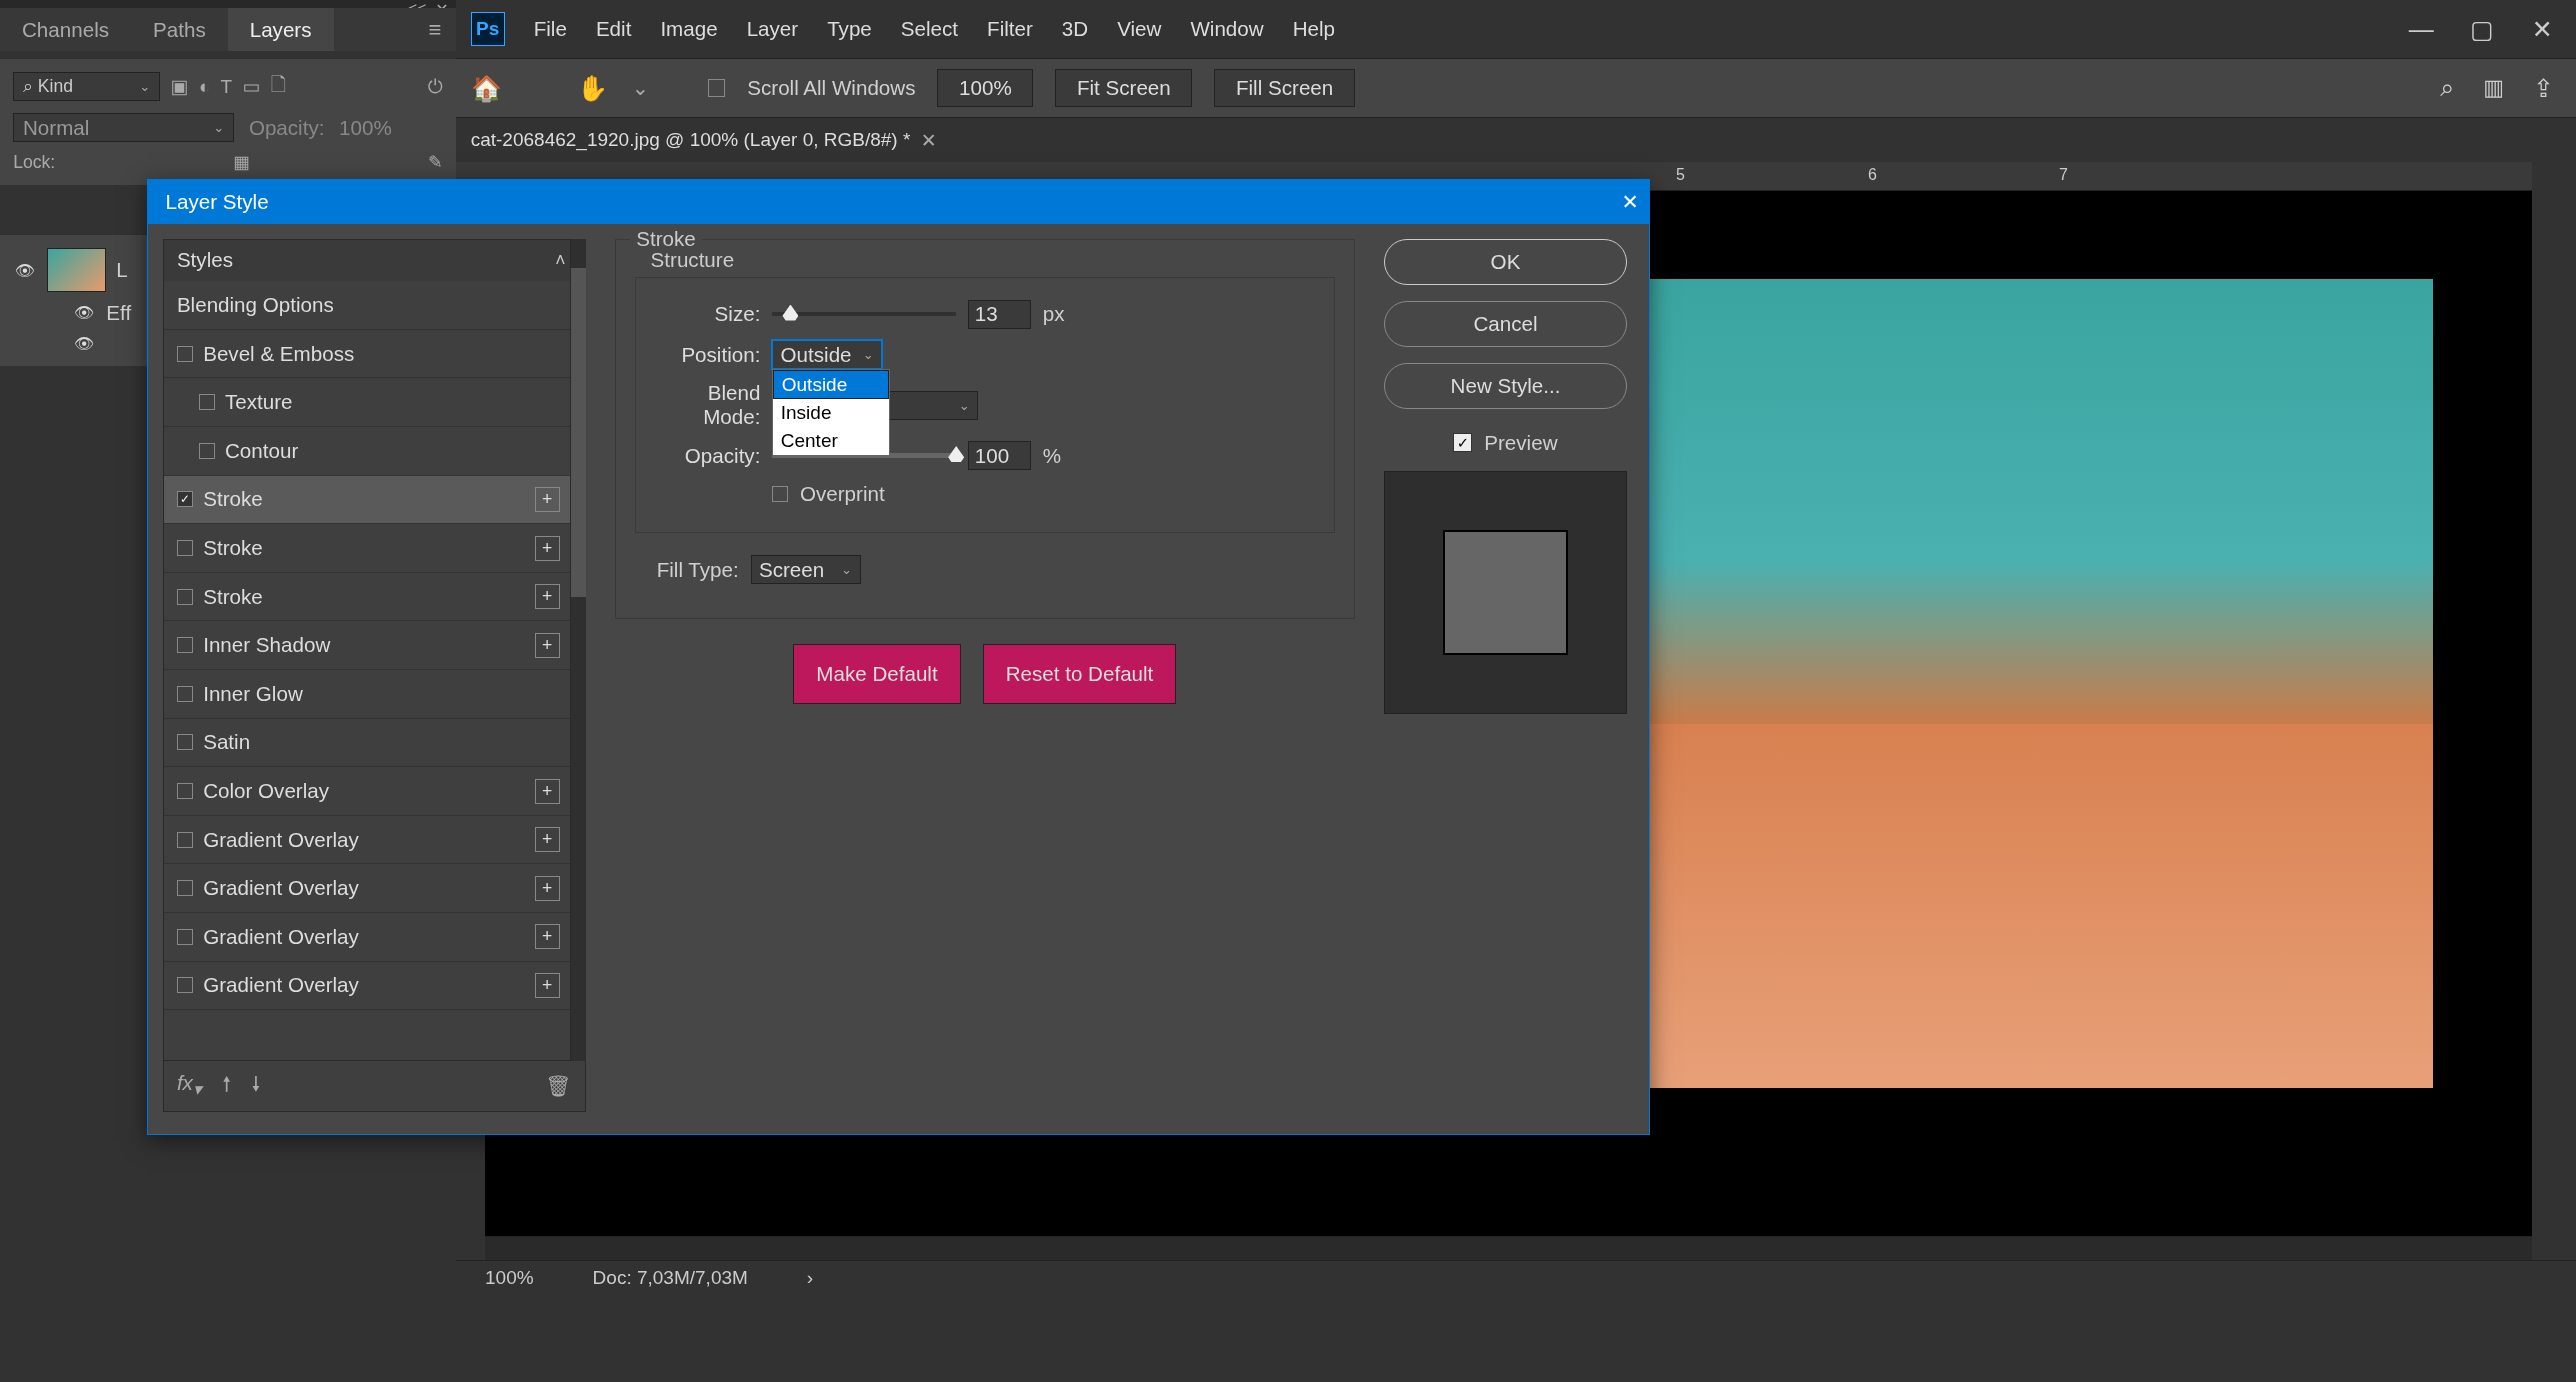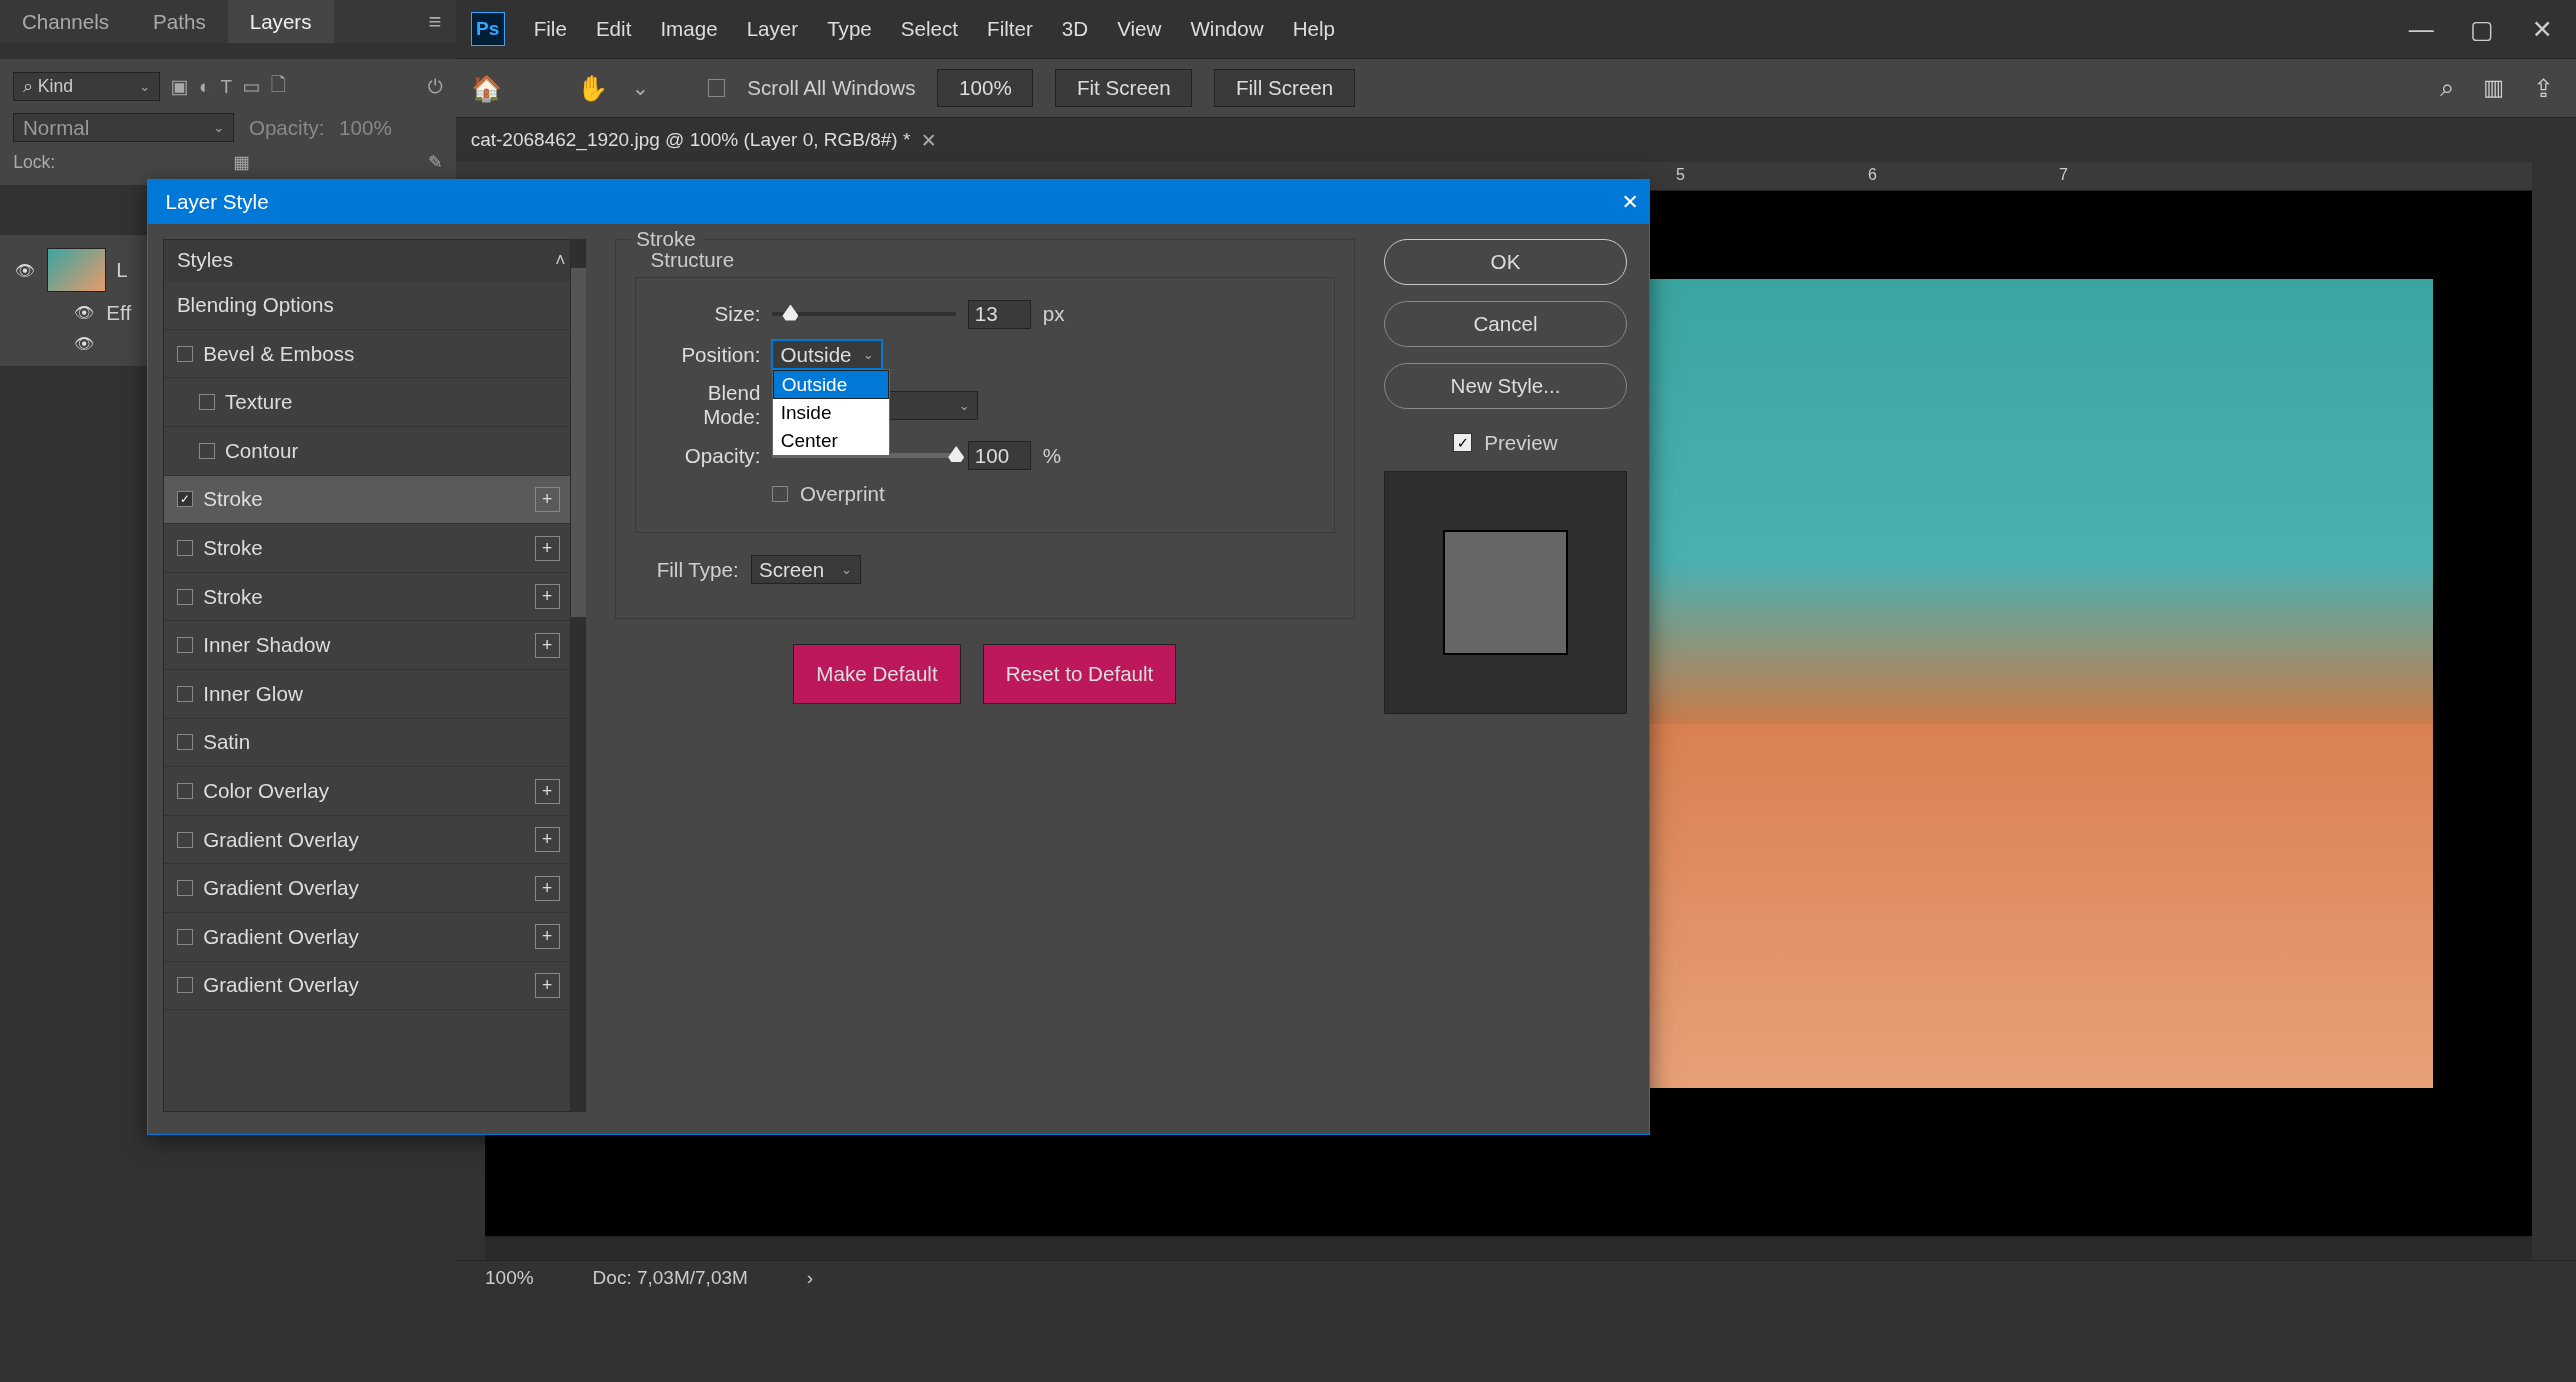--- a/index.html
+++ b/index.html
@@ -35,21 +35,21 @@
   .table-overlay { position: absolute; bottom: 0; width: 100%; height: 45%; background: linear-gradient(180deg, #d88050 0%, #e8a078 100%);}
   
   
   .bottom-scroll { position: absolute; bottom: 110px; left: 485px; right: 44px; height: 37px; background: #2a2a2a; border-top:0.7px solid #222;}
   
   
   .statusbar { position: absolute; bottom: 88px; left: 456px; right: 0; height: 35px; background: #323232; display: flex; align-items: center; padding-left: 29px; gap: 59px; font-size: 19px; color: #ccc; border-top:0.7px solid #222;}
   
   
   .panel-collapse { position: absolute; top: 0; left: 0; width: 456px; height: 16px; background: #282828; display:flex; justify-content:flex-end; padding-right:7.4px; color:#aaa; font-size:16px;}
-  .panel-tabs { position: absolute; top: 0; left: 0; width: 456px; height: 43px; background: #383838; display: flex; align-items: stretch;}
+  .panel-tabs { position: absolute; top: 8px; left: 0; width: 456px; height: 43px; background: #383838; display: flex; align-items: stretch;}
   .ptab { padding: 8.8px 22px; color: #aaa; display:flex; align-items:center;}
   .ptab.active { background: #454545; color: #eee; }
   .ptab-menu { margin-left: auto; padding: 8.8px 14.7px; color:#aaa; font-size:22px;}
   
   .panel-top { position: absolute; top: 59px; left: 0; width: 456px; background: #454545; padding: 11.8px 13.2px; display: flex; flex-direction: column; gap: 10.3px; }
   .kind-row { display: flex; align-items: center; gap: 10.3px; }
   .kind-sel { flex: 0 0 147px; height: 29px; background: #3a3a3a; border: 0.7px solid #222; display: flex; align-items: center; padding: 0 8.8px; color: #ccc; font-size: 17.6px;}
   .icon-sm { font-size: 19px; color: #aaa; }
   .mode-row { display: flex; align-items: center; gap: 14.7px; }
   .mode-sel { flex: 0 0 221px; height: 29px; background: #3a3a3a; border: 0.7px solid #222; display:flex; align-items:center; padding: 0 8.8px; color:#999;}
@@ -315,20 +315,26 @@
                 <div class="sl-chk"></div>
                 <span>Gradient Overlay</span>
                 <div class="sl-add">+</div>
               </div>
             </div>
         </div>
         <div class="vscroll">
             <div class="vscroll-thumb"></div>
           </div>
       </div>
+      <div class="styles-footer">
+        <span><span>fx</span><sub>▾</sub></span>
+        <span style="font-style:normal;">🠕</span>
+        <span style="font-style:normal;">🠗</span>
+        <span class="trash" style="font-style:normal;">🗑</span>
+      </div>
     </div>
 
     <div class="settings-col">
       <div class="fieldset" style="padding-top:37px;">
         <span class="fs-legend">Stroke</span>
         <span class="fs-inner-legend">Structure</span>
         <div style="border:0.7px solid #3a3a3a; padding:22px 14.7px 14.7px 14.7px; margin-bottom:22px;">
           <div class="frow">
             <div class="flabel">Size:</div>
             <div class="slider">

